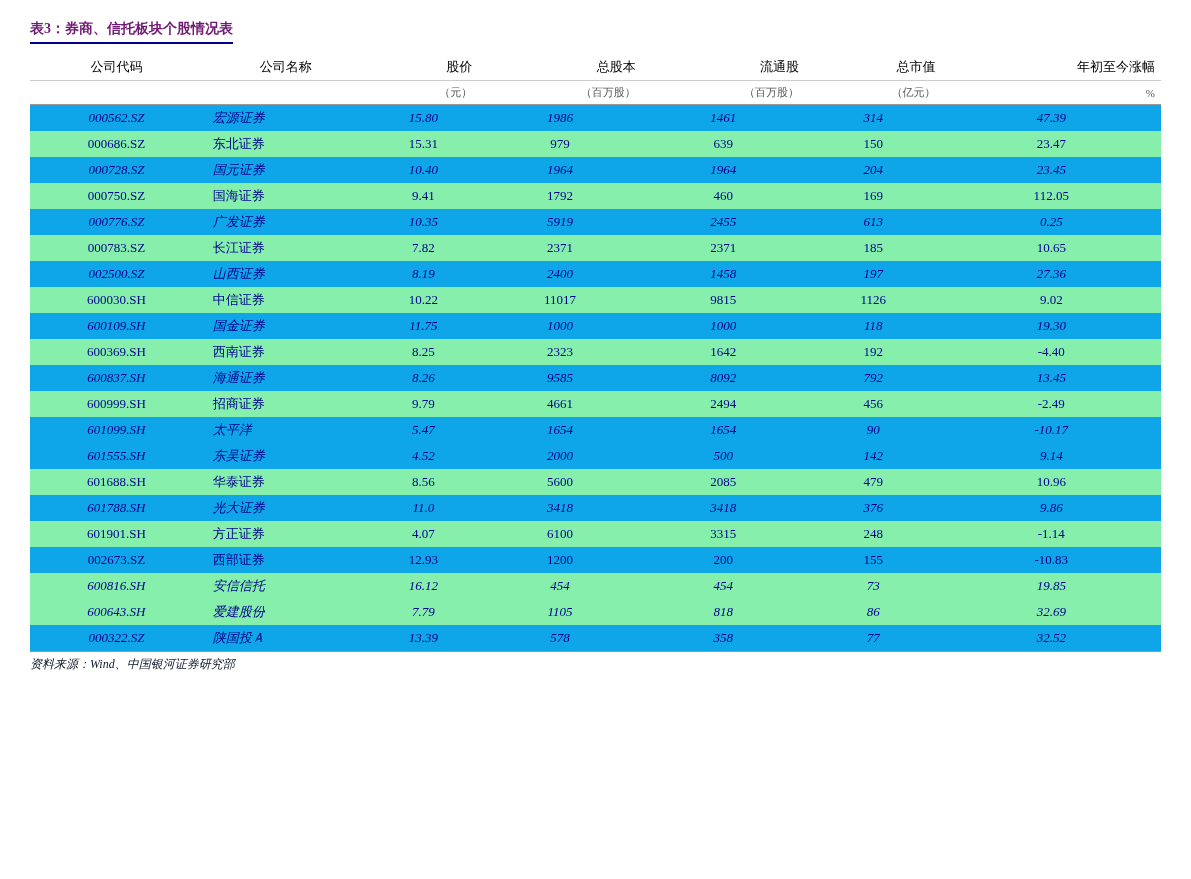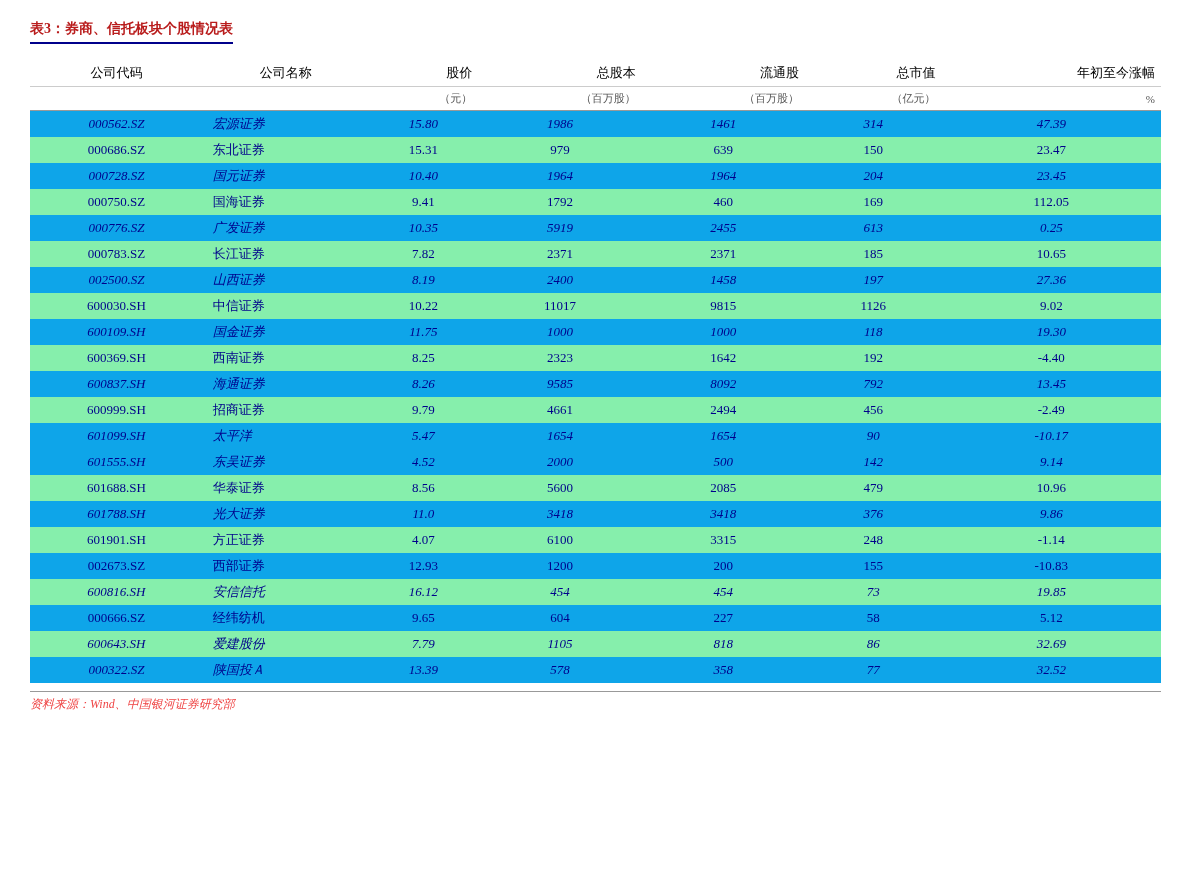--- a/index.html
+++ b/index.html
@@ -6,32 +6,31 @@
     body {
       background: #fff;
       font-family: "SimSun", "宋体", serif;
       font-size: 13px;
       color: #000;
       width: 1191px;
       min-height: 879px;
       padding: 20px 30px;
     }
     .table-title {
-      color: #b91c1c;
+      color: #701a75;
       font-size: 14px;
       font-weight: bold;
       border-bottom: 2px solid #00008B;
       padding-bottom: 4px;
       margin-bottom: 10px;
       display: inline-block;
     }
     table {
       width: 100%;
       border-collapse: collapse;
-      margin-top: 6px;
     }
     thead tr th {
       color: #000;
       font-weight: normal;
       text-align: right;
       padding: 4px 6px;
       border-bottom: 1px solid #ccc;
     }
     thead tr.unit th {
       font-size: 11px;
@@ -59,24 +58,23 @@
       color: #00008B;
     }
     tbody tr.odd td {
       color: #00008B;
     }
     td.name-col {
       text-align: left;
       padding-left: 10px;
     }
     .footer-note {
-      color: #ef4444;
+      color: #0f172a;
       font-style: italic;
       font-size: 12px;
-      margin-top: 8px;
       border-top: 1px solid #999;
       padding-top: 4px;
     }
     th.left-col {
       text-align: center;
     }
   </style>
 </head>
 <body>
 
@@ -270,29 +268,20 @@
       </tr>
       <tr class="even italic">
         <td>600816.SH</td>
         <td class="name-col">安信信托</td>
         <td>16.12</td>
         <td>454</td>
         <td>454</td>
         <td>73</td>
         <td>19.85</td>
       </tr>
-      <tr class="odd">
-        <td>000666.SZ</td>
-        <td class="name-col">经纬纺机</td>
-        <td>9.65</td>
-        <td>604</td>
-        <td>227</td>
-        <td>58</td>
-        <td>5.12</td>
-      </tr>
       <tr class="even italic">
         <td>600643.SH</td>
         <td class="name-col">爱建股份</td>
         <td>7.79</td>
         <td>1105</td>
         <td>818</td>
         <td>86</td>
         <td>32.69</td>
       </tr>
       <tr class="odd italic">

